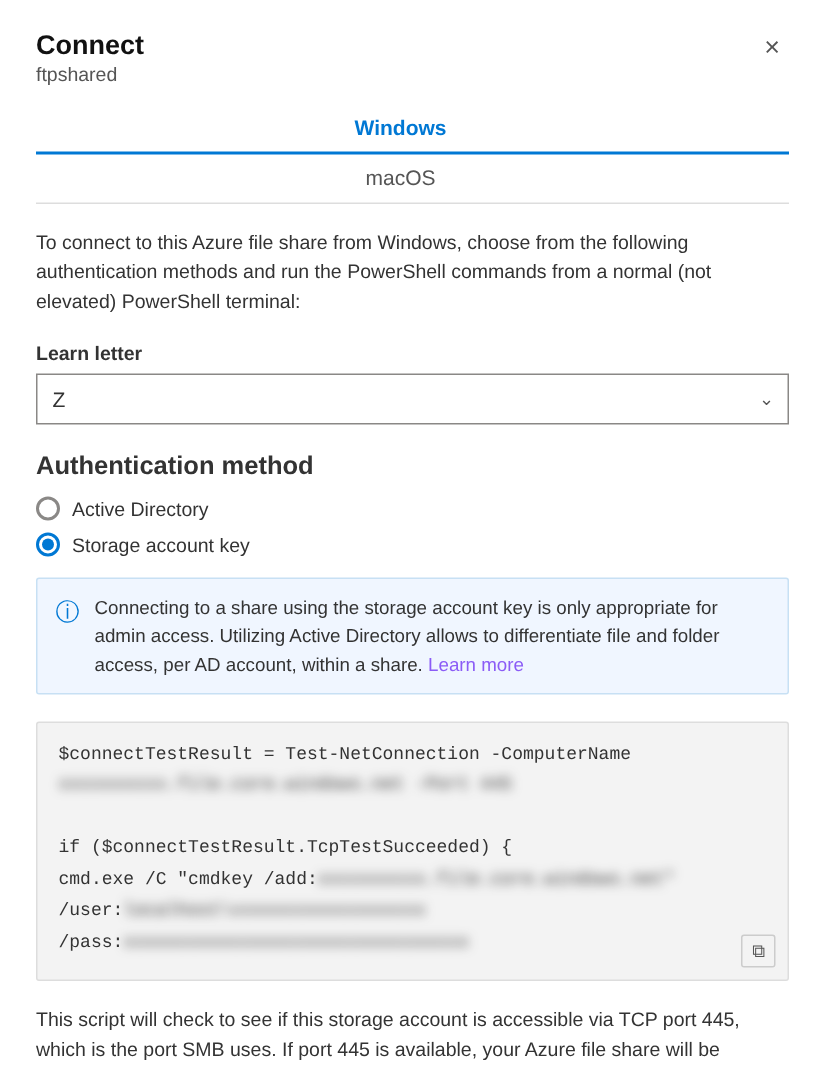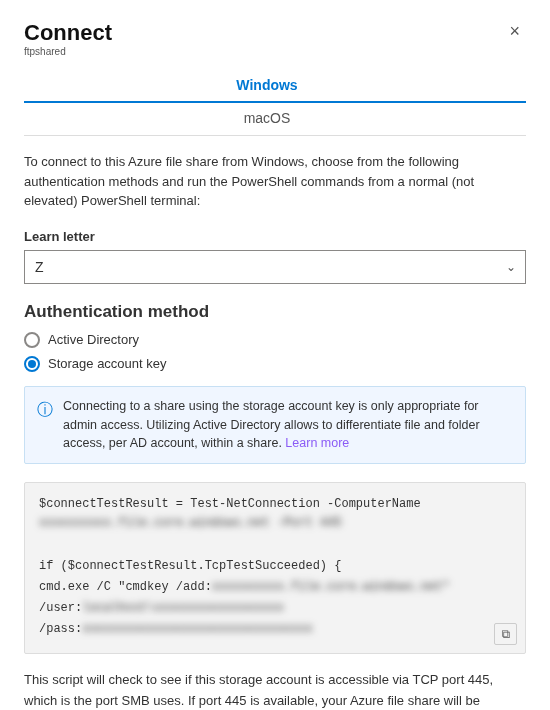--- a/index.html
+++ b/index.html
@@ -18,27 +18,27 @@
       padding: 20px 24px 24px 24px;
       position: relative;
     }
     .dialog-header {
       display: flex;
       justify-content: space-between;
       align-items: flex-start;
       margin-bottom: 2px;
     }
     .dialog-title {
-      font-size: 22px;
+      font-size: 18px;
       font-weight: 600;
       color: #111;
       line-height: 1.2;
     }
     .dialog-subtitle {
-      font-size: 10px;
+      font-size: 13px;
       color: #555;
       margin-bottom: 10px;
     }
     .close-btn {
       background: none;
       border: none;
       cursor: pointer;
       font-size: 18px;
       color: #555;
       padding: 2px 6px;

